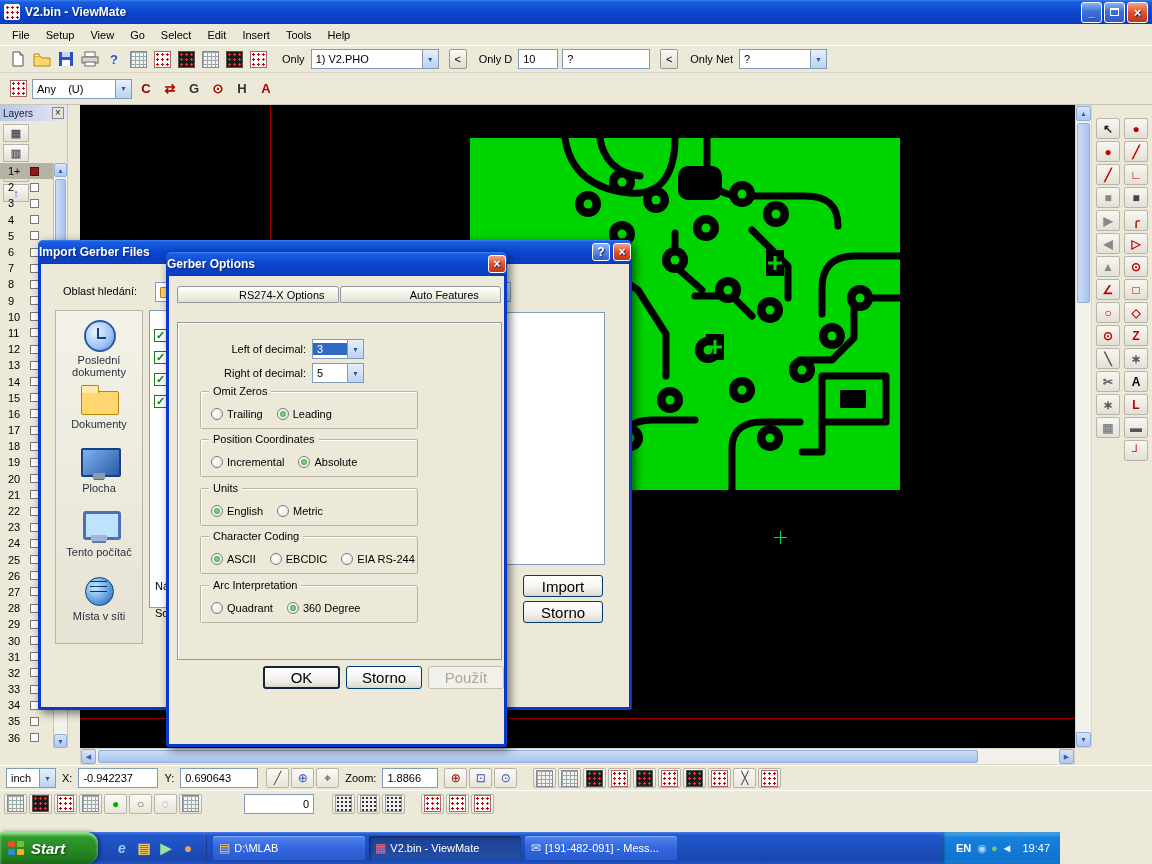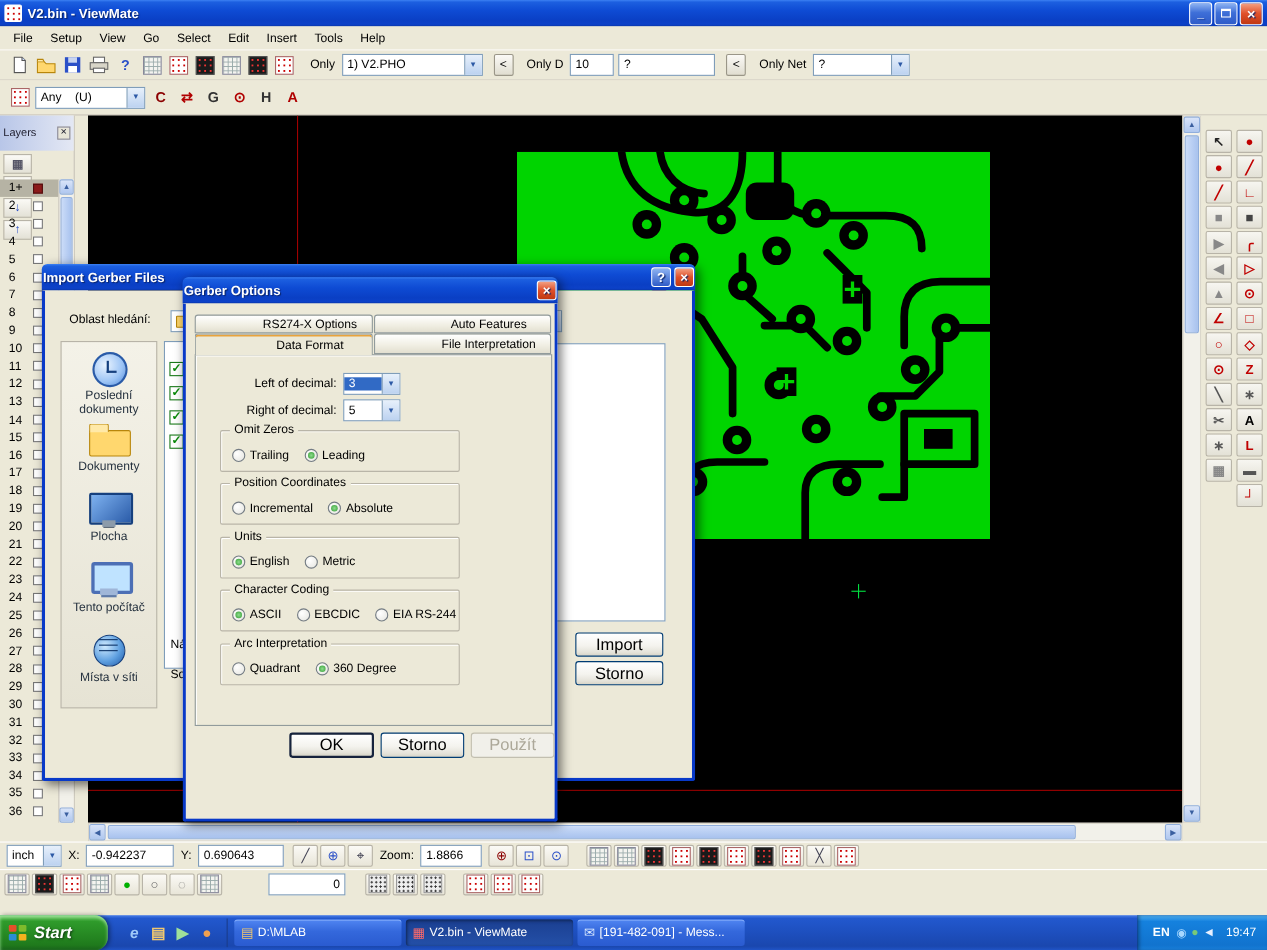--- a/index.html
+++ b/index.html
@@ -40,21 +40,21 @@
   .dd{display:inline-flex;align-items:center;height:20px;background:#fff;border:1px solid #7F9DB9;margin:0 2px;}
   .dd-val{flex:1;padding:0 4px;white-space:pre;overflow:hidden;}
   .dd-val.sel{background:#316AC5;color:#fff;}
   .dd-btn{width:16px;align-self:stretch;display:flex;align-items:center;justify-content:center;font-size:7px;color:#2C59A5;
     background:linear-gradient(180deg,#E7F0FB,#BCD2F0);border-left:1px solid #7F9DB9;}
   .sm-btn{display:inline-flex;align-items:center;justify-content:center;width:18px;height:20px;margin-left:8px;
     background:linear-gradient(#FBFAF6,#E0DDD0);border:1px solid #9A96888;border:1px solid #9A9688;border-radius:2px;}
 
   
   .layers-panel{position:absolute;left:0;top:105px;width:68px;height:643px;background:#ECE9D8;border-right:1px solid #C8C4B8;}
-  .lp-header{height:32px;display:flex;align-items:center;justify-content:space-between;padding:0 3px;
+  .lp-header{height:16px;display:flex;align-items:center;justify-content:space-between;padding:0 3px;
     background:linear-gradient(90deg,#B8C6E8,#E4E8F4);font-size:10px;color:#223;}
   .lp-close{width:12px;height:12px;display:flex;align-items:center;justify-content:center;border:1px solid #889;background:#E8E5D8;font-size:10px;line-height:1;}
   .lp-buttons{display:flex;flex-wrap:wrap;width:58px;padding:2px;}
   .lp-btn{width:26px;height:18px;display:flex;align-items:center;justify-content:center;background:linear-gradient(#FBFAF6,#E3E1D6);border:1px solid #B8B4A8;margin:1px;font-size:11px;font-weight:bold;}
   .lp-list{position:absolute;left:0;top:58px;bottom:0;width:54px;overflow:hidden;}
   .layer-row{height:16.2px;display:flex;align-items:center;padding-left:8px;}
   .layer-row.sel{background:#B6B3A4;}
   .layer-num{width:22px;}
   .layer-swatch{width:9px;height:9px;border:1px solid #777;background:#fff;}
   .layer-swatch.filled{background:#8B1A1A;border-color:#50 0E0E;border-color:#500E0E;}
@@ -151,21 +151,21 @@
   .group-label{position:absolute;top:-7px;left:8px;background:#ECE9D8;padding:0 4px;white-space:nowrap;}
   .group-row{display:flex;align-items:center;height:100%;padding:8px 0 0 10px;}
   .radio-option{display:flex;align-items:center;margin-right:14px;white-space:nowrap;}
   .radio{position:relative;width:12px;height:12px;border-radius:50%;border:1px solid #747C84;background:radial-gradient(circle at 35% 35%,#FFFFFF,#E4E4DE);margin-right:4px;}
   .radio.on::after{content:"";position:absolute;left:2px;top:2px;width:6px;height:6px;border-radius:50%;background:radial-gradient(#8FDC8F,#2F9B2F);}
   .ok-btn{left:94px;top:390px;width:77px;height:23px;border:2px solid #16233D;}
   .storno2-btn{left:177px;top:390px;width:76px;height:23px;}
   .apply-btn{left:259px;top:390px;width:76px;height:23px;color:#ACA899;border-color:#C2BFB0;background:#F1F0EA;}
 
   
-  .taskbar{position:absolute;left:0;top:832px;width:1152px;height:32px;z-index:50;display:flex;align-items:center;
+  .taskbar{position:absolute;left:0;top:832px;width:1060px;height:32px;z-index:50;display:flex;align-items:center;
     background:linear-gradient(180deg,#4A7EE8 0%,#2258CE 9%,#1E50C0 45%,#1A47AE 88%,#2055C8 100%);}
   .start-btn{height:32px;min-width:98px;display:flex;align-items:center;gap:6px;padding:0 16px 0 8px;border-radius:0 12px 12px 0;
     background:linear-gradient(180deg,#5FC45A 0%,#2F9B2B 18%,#1F7A1C 85%,#18611B 100%);box-shadow:inset 0 2px 3px #9FE09A,2px 0 4px rgba(0,0,0,.4);
     color:#fff;font-style:italic;font-weight:bold;font-size:15px;text-shadow:1px 1px 2px #123A12;}
   .winflag{position:relative;width:17px;height:15px;}
   .winflag::before{content:"";position:absolute;left:0;top:0;width:7px;height:6px;background:#E4502A;border-radius:1px;
     box-shadow:9px 0 0 #7EBB2C,0 8px 0 #2A8DD4,9px 8px 0 #F3B21E;}
   .quick-launch{display:flex;align-items:center;gap:2px;padding:0 8px;border-right:1px solid #1A3C8C;height:26px;margin-left:6px;}
   .ql-btn{width:20px;height:20px;display:flex;align-items:center;justify-content:center;font-weight:bold;font-size:14px;}
   .tasks{display:flex;align-items:center;gap:4px;padding:0 6px;flex:1;}
@@ -694,24 +694,20 @@
   <div class="dialog gerber-dialog">
     <div class="dlg-title">
       <span class="dlg-title-text">Gerber Options</span>
       <span class="dlg-btn close">×</span>
     </div>
     <div class="dlg-body">
       <div class="tabs-row row1">
           <span class="gtab">RS274-X Options</span>
           <span class="gtab">Auto Features</span>
         </div>
-      <div class="tabs-row row2">
-          <span class="gtab active">Data Format</span>
-          <span class="gtab">File Interpretation</span>
-        </div>
       <div class="tab-page">
         <div class="decrow r1">
           <span class="declbl">Left of decimal:</span>
           <span class="dd decdd">
             <span class="dd-val sel">3</span>
             <span class="dd-btn">▼</span>
           </span>
         </div>
         <div class="decrow r2">
           <span class="declbl">Right of decimal:</span>

